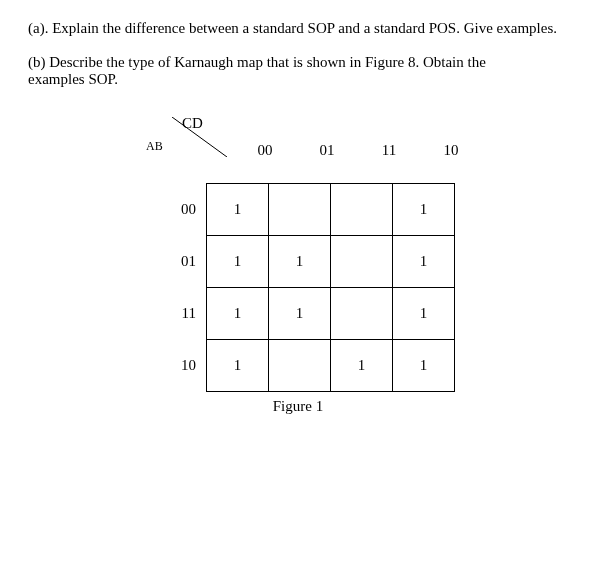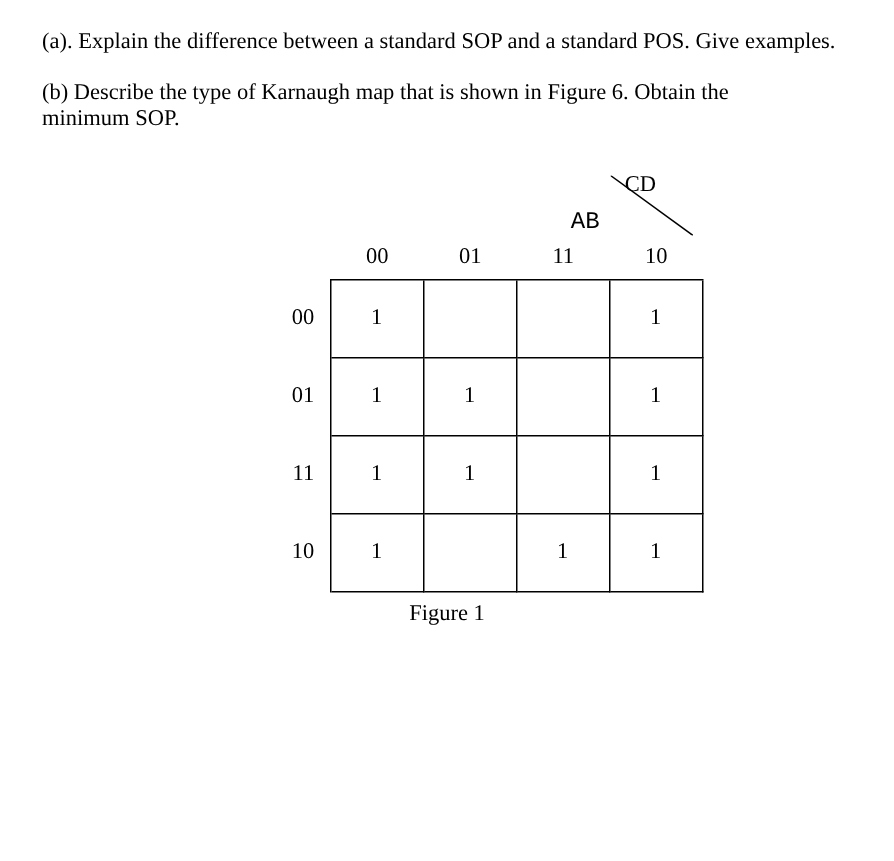--- a/index.html
+++ b/index.html
@@ -93,33 +93,33 @@
 
 
 
 <div>
   <p>(a). Explain the difference between a standard SOP and a standard POS. Give examples.</p>
 </div>
 
 <br>
 
 <div>
-  <p>(b) Describe the type of Karnaugh map that is shown in Figure 6.  Obtain the</p>
-  <p>minimum SOP.</p>
+  <p>(b) Describe the type of Karnaugh map that is shown in Figure 8.  Obtain the</p>
+  <p>examples SOP.</p>
 </div>
 
 <br>
 
 <div class="kmap-container">
   <div class="kmap-wrapper">
 
-    <div style="display:flex; flex-direction:column; align-items:flex-end; margin-bottom:2px;">
+    <div style="display:flex; align-items:flex-end; margin-bottom:20px;">
       <div class="ab-cd-area" style="position:relative; width:90px; height:48px;">
         <span style="position:absolute; top:0; left:38px; font-size:15px;">CD</span>
-        <span style="position:absolute; top:24px; left:2px; font-size:16px;font-family:Liberation Mono, monospace;">AB</span>
+        <span style="position:absolute; top:24px; left:2px; font-size:12px;">AB</span>
         <svg style="position:absolute; top:2px; left:28px; width:55px; height:40px;" viewBox="0 0 55 40">
           <line x1="0" y1="0" x2="55" y2="40" stroke="black" stroke-width="1"></line>
         </svg>
       </div>
 
       <div style="display:flex; flex-direction:row;">
         <div class="col-header">00</div>
         <div class="col-header">01</div>
         <div class="col-header">11</div>
         <div class="col-header">10</div>

